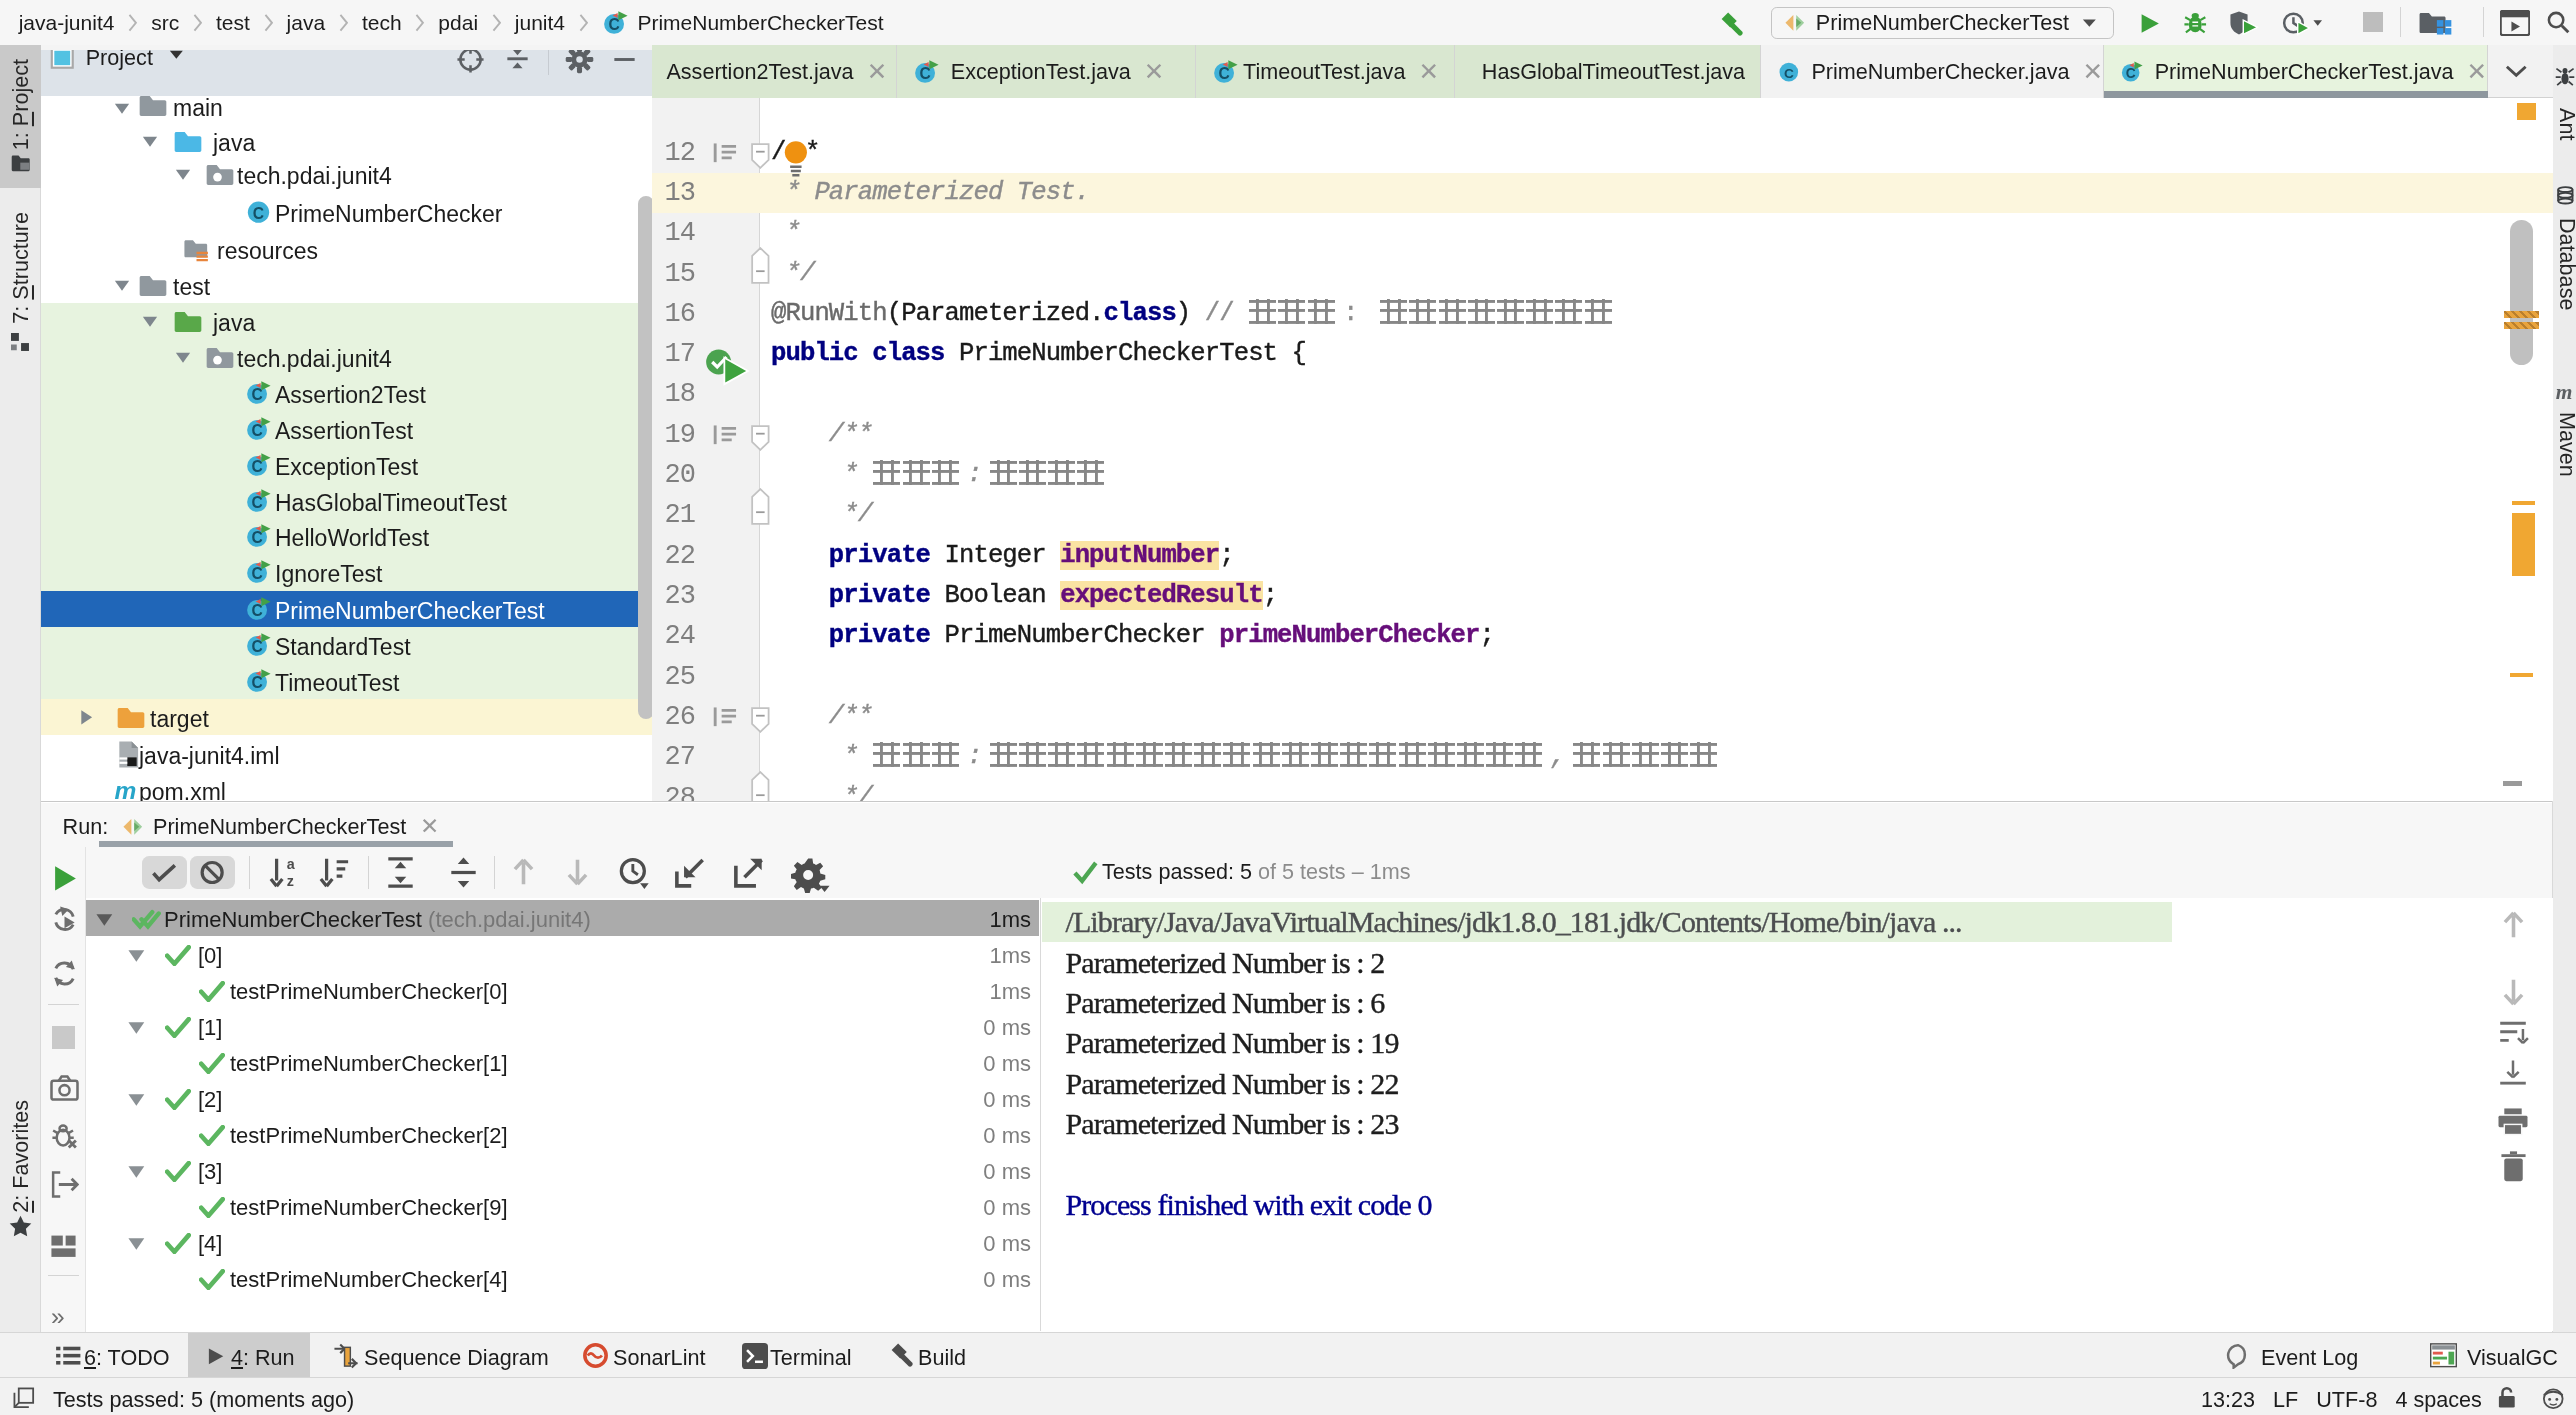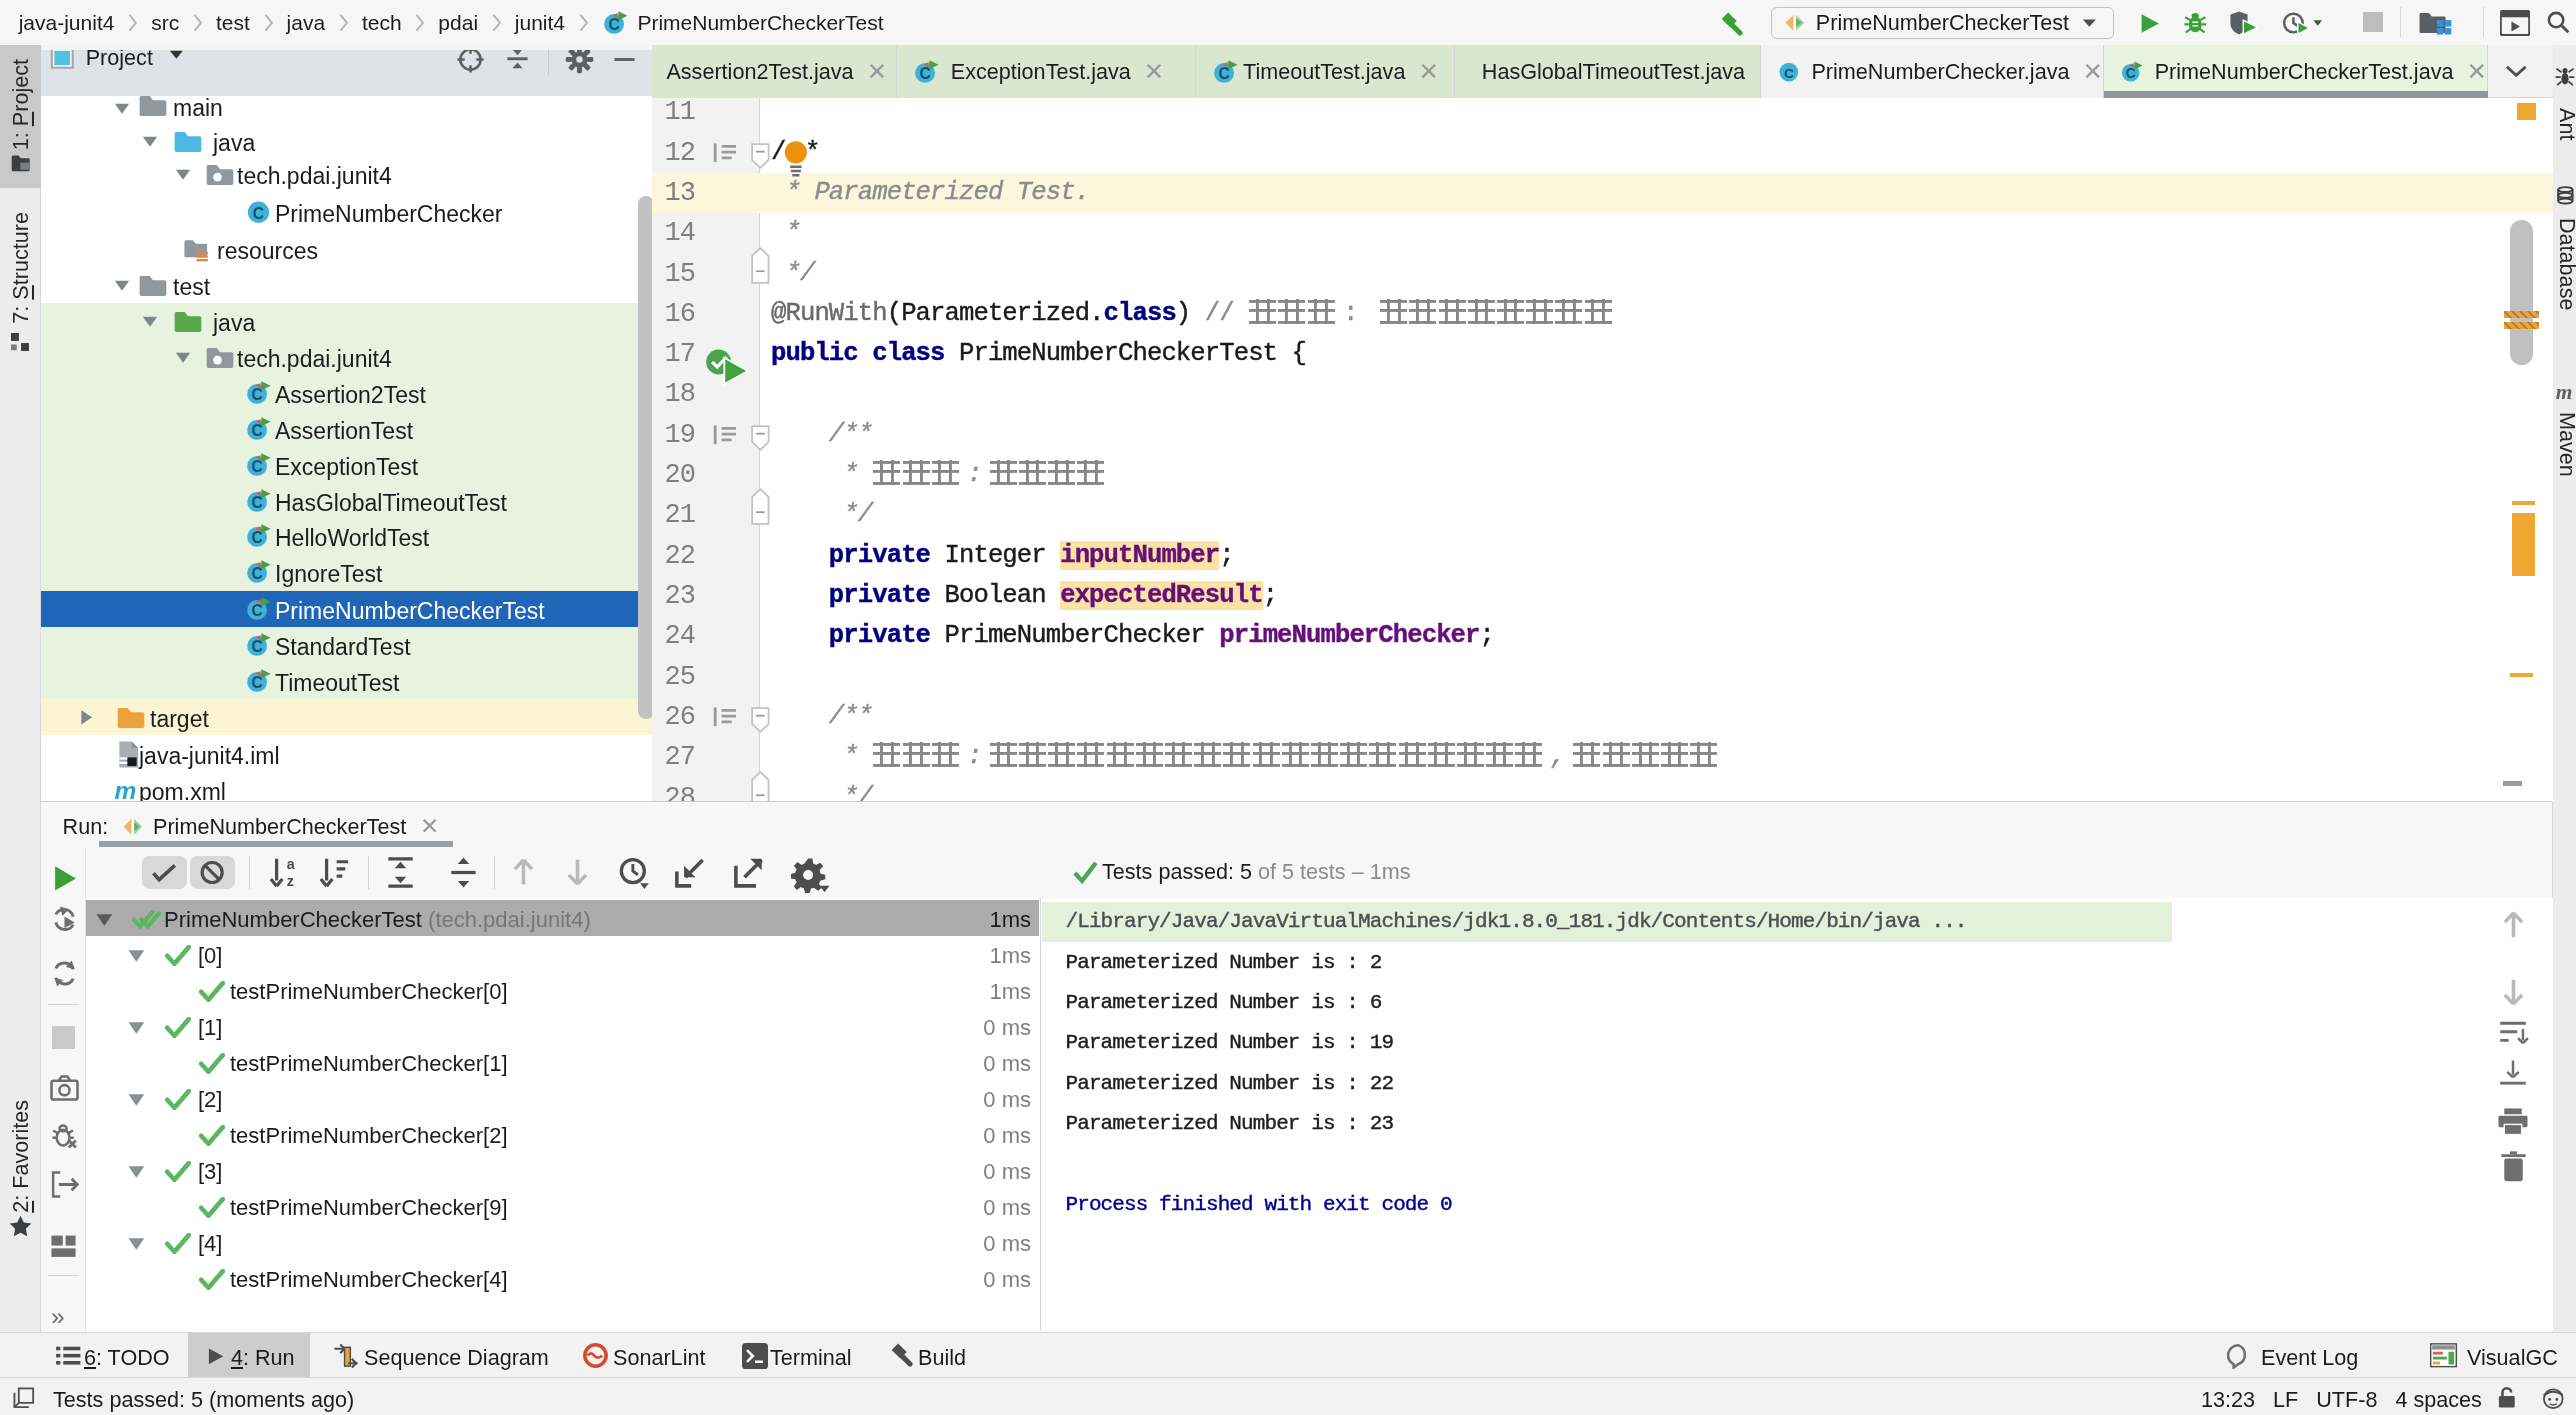--- a/index.html
+++ b/index.html
@@ -1,20 +1,20 @@
 <!DOCTYPE html>
 <html style="font-size:11.5px"><head><meta charset="utf-8"><style>
 *{margin:0;padding:0;box-sizing:border-box}
 html,body{width:2576px;height:1415px;overflow:hidden}
 #app{position:relative;width:2576px;height:1415px;background:#fff;font-family:"Liberation Sans",sans-serif;font-size:21.6px;color:#1c1c1c}
 #ptree{font-size:23px}
 #ttree{font-size:22px}
 .bc{font-size:21px}
 .abs{position:absolute}
-.mono{font-family:Liberation Mono, monospace;font-size:21px;letter-spacing:-0.9px;white-space:pre;-webkit-text-stroke:0.4px currentColor}
+.mono{font-family:Liberation Serif, serif;font-size:30px;letter-spacing:-0.9px;white-space:pre;-webkit-text-stroke:0.4px currentColor}
 .row{display:flex;align-items:flex-start}
 svg{display:block}
 
 #topbar{left:0;top:0;width:2576px;height:45px;background:#f6f6f6}
 .bc{display:flex;align-items:center;height:45px;padding-left:18.7px}
 .bc .sep{margin:0 13.7px;display:inline-block}
 
 #lstripe{left:0;top:45px;width:41px;height:1287px;background:#ececec;border-right:0.7px solid #d9d9d9}
 #rstripe{left:2552px;top:45px;width:24px;height:1287px;background:#ececec;border-left:0.7px solid #d9d9d9}
 .vtxt{white-space:nowrap;color:#262626;font-size:21.6px}
@@ -526,23 +526,20 @@
           <text x="2" y="31" font-size="34" font-weight="bold" font-style="italic" fill="#27a5c9">m</text>
         </svg>
         <span class="abs" style="left:98px;top:7.2px">pom.xml</span>
       </div>
 <div class="abs" style="left:597px;top:100px;width:16px;height:523px;background:#c2c2c2;border-radius:8px"></div>
 </div>
 
 <div class="abs" id="editor">
 <div class="abs" style="left:0;top:0;width:108px;height:703px;background:#f2f2f2;border-right:0.7px solid #d6d6d6"></div>
 <div class="abs" style="left:0;top:75px;width:1901px;height:40px;background:#fcf6dd"></div>
-<div class="eline" style="top:-5.8px">
-        <span class="lnum">11</span>
-      </div>
 <div class="eline" style="top:35px">
         <span class="lnum">12</span>
   <svg class="abs" style="left:61px;top:9.4px" width="24.5" height="21.6" viewBox="0 0 34 30">
           <path d="M3 2v26" stroke="#9a9a9a" stroke-width="4"></path>
           <path d="M12 6h20M12 14h20M12 22h14" stroke="#9a9a9a" stroke-width="4"></path>
         </svg>
   <svg class="abs" style="left:99px;top:10px" width="18.7" height="26" viewBox="0 0 26 36">
           <path d="M1.5 1.5h23v22L13 34.5 1.5 23.5z" fill="#fff" stroke="#c2c2c2" stroke-width="2.5"></path>
           <path d="M7 12h12" stroke="#9a9a9a" stroke-width="2.5"></path>
         </svg>

